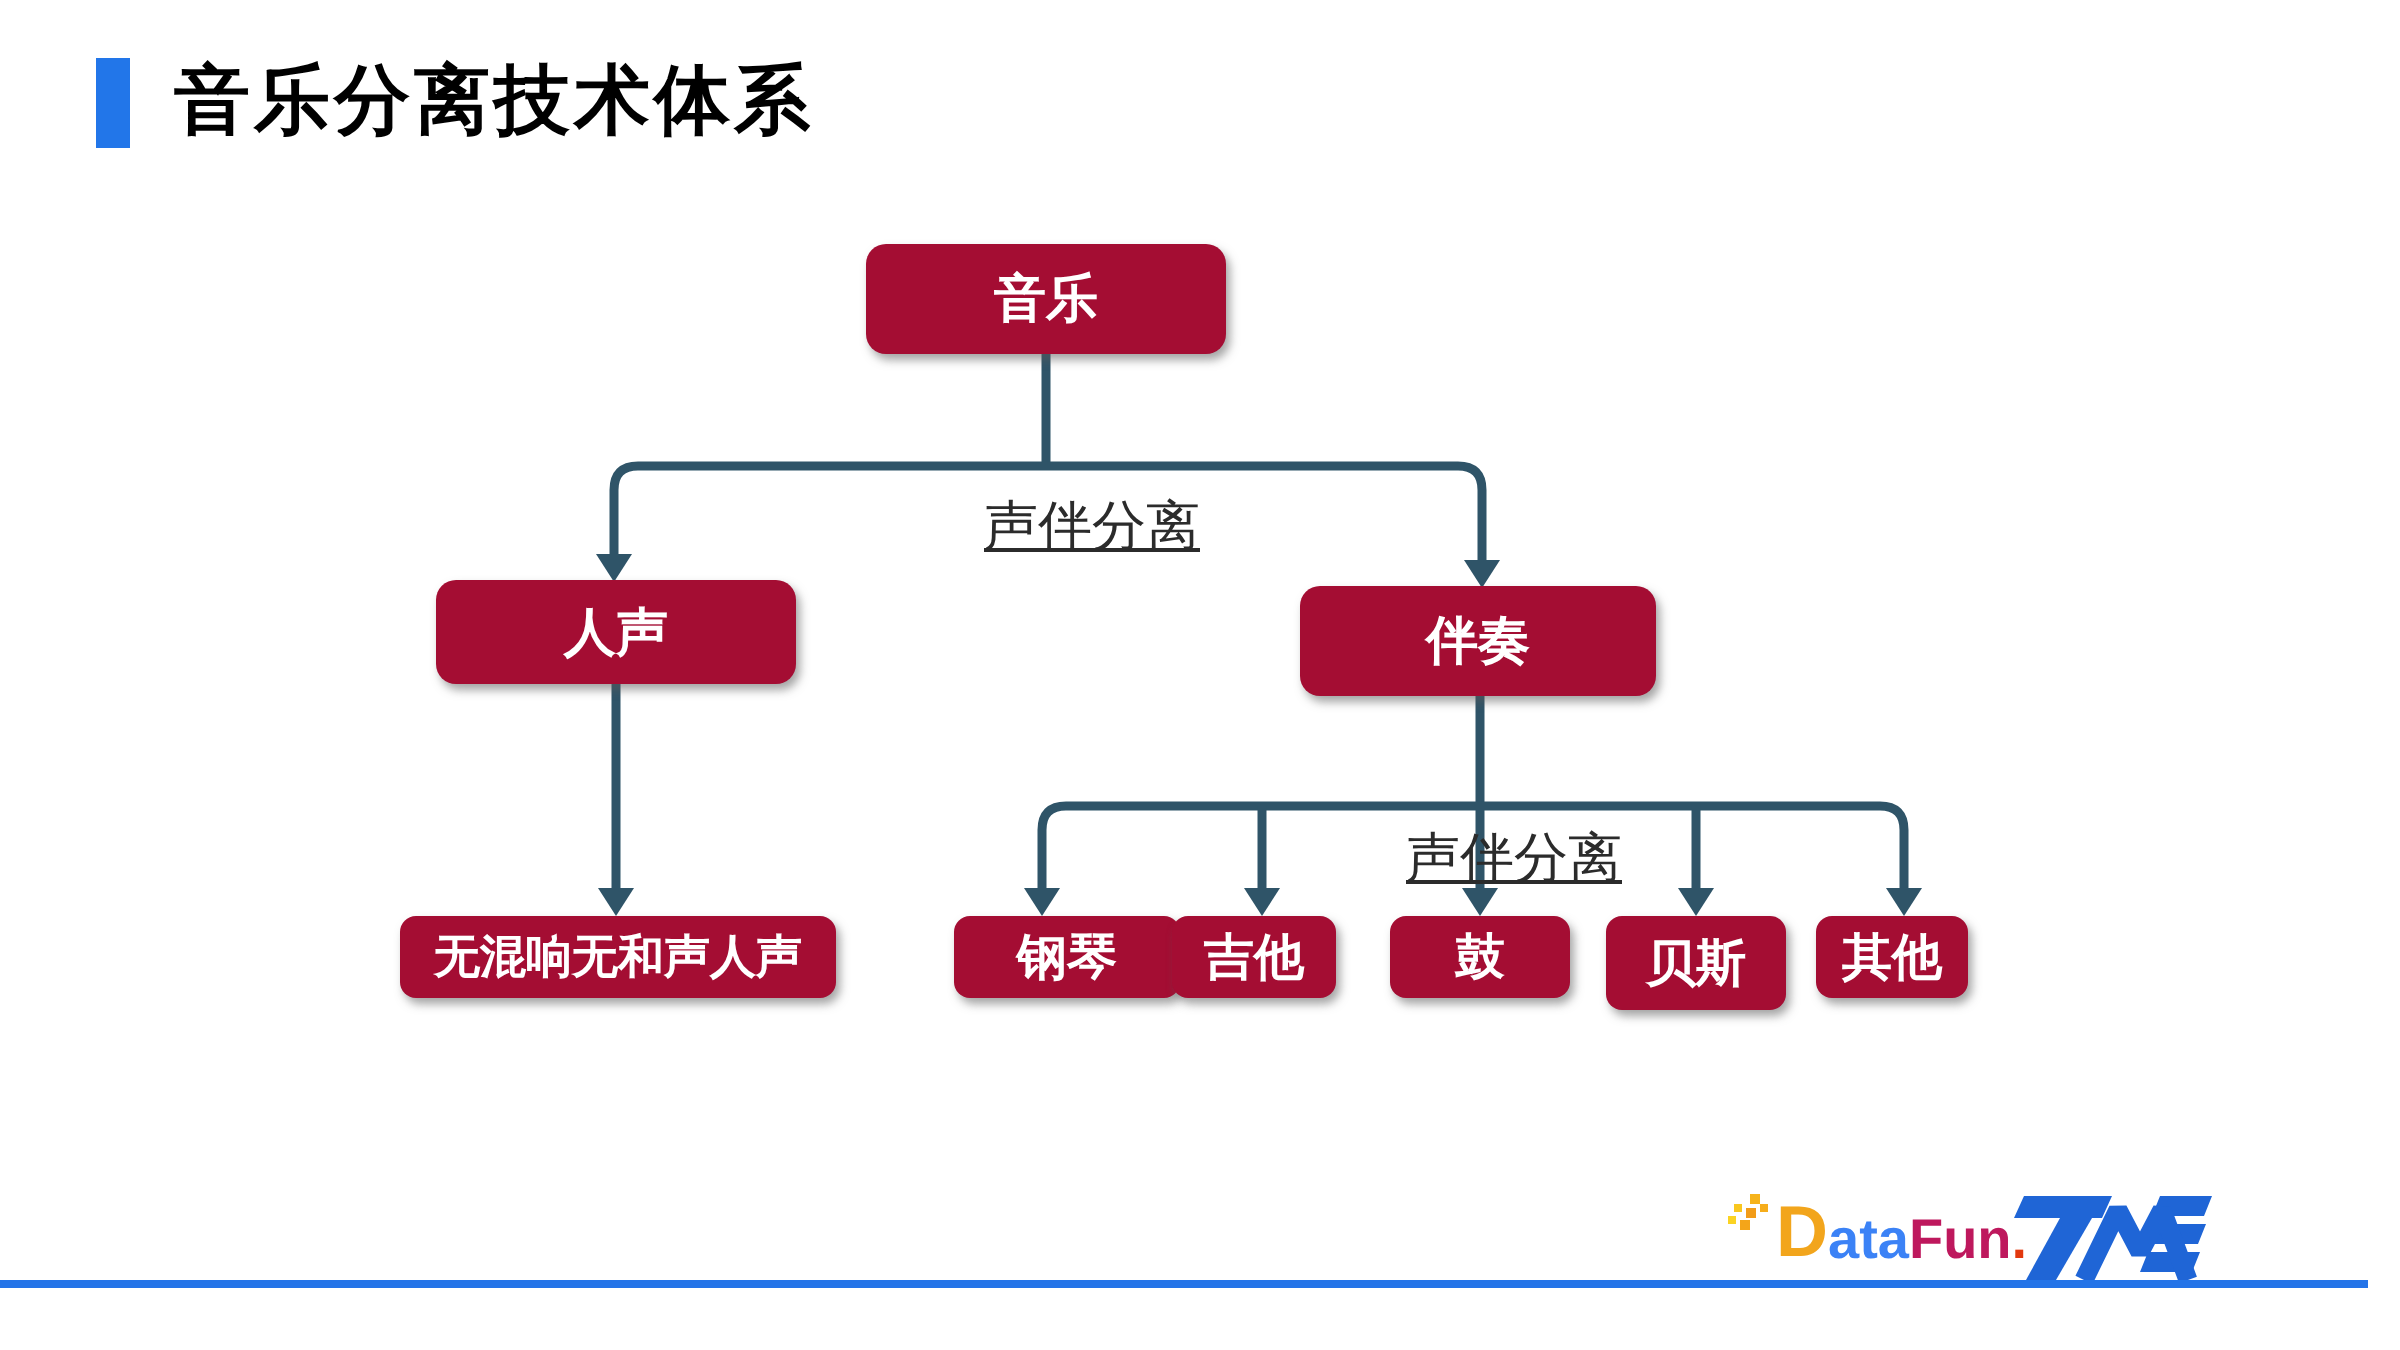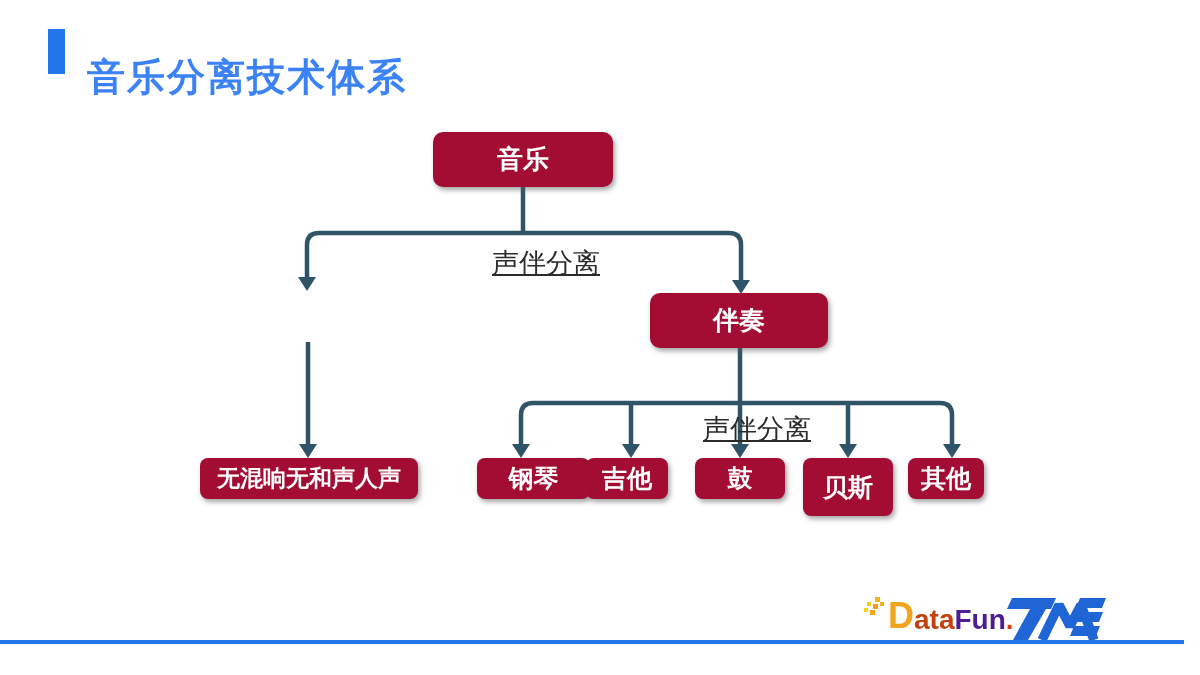--- a/index.html
+++ b/index.html
@@ -6,21 +6,21 @@
   .stage{
     position:relative;width:1200px;height:675px;overflow:hidden;background:#ffffff;
     font-family:"Liberation Sans","DejaVu Sans",sans-serif;
   }
   
   .title-bar{
     position:absolute;left:48px;top:29px;width:17px;height:45px;background:#2276E9;
   }
   .slide-title{
     position:absolute;left:87px;top:26px;height:50px;line-height:50px;
-    font-size:38px;font-weight:900;color:#3b82f6;letter-spacing:2px;white-space:nowrap;margin-top:26px;
+    font-size:38px;font-weight:900;color:#000000;letter-spacing:2px;white-space:nowrap;
   }
   
   .node{
     position:absolute;background:#A40D33;color:#ffffff;font-weight:bold;
     display:flex;align-items:center;justify-content:center;white-space:nowrap;
     border-radius:10px;box-shadow:2px 3px 5px rgba(90,90,90,0.55);
   }
   .node-lg{font-size:26px;}
   .node-sm{font-size:25px;border-radius:8px;}
   .node-wide{font-size:23px;border-radius:8px;}
@@ -30,22 +30,22 @@
   }
   
   .connectors{position:absolute;left:0;top:0;pointer-events:none;}
   
   .bottom-line{position:absolute;left:0;top:640px;width:1184px;height:4px;background:#2474E8;}
   .datafun{
     position:absolute;left:888px;top:596px;height:38px;display:flex;align-items:flex-end;
     font-weight:bold;white-space:nowrap;line-height:1;
   }
   .datafun .d{font-size:36px;color:#F2A51C;}
-  .datafun .ata{font-size:28px;color:#c2410c;}
-  .datafun .fun{font-size:28px;color:#4c1d95;}
+  .datafun .ata{font-size:28px;color:#3b82f6;}
+  .datafun .fun{font-size:28px;color:#be185d;}
   .datafun .dot{font-size:28px;color:#E2380E;}
   .datafun-dots{position:absolute;left:864px;top:597px;}
   .tme-logo{position:absolute;left:1006px;top:598px;}
 </style>
 </head>
 <body>
 
 <div class="stage">
 
   <div class="title-bar"></div>
@@ -74,27 +74,28 @@
       <polygon points="622,444 640,444 631,458"></polygon>
       <polygon points="731,444 749,444 740,458"></polygon>
       <polygon points="839,444 857,444 848,458"></polygon>
       <polygon points="943,444 961,444 952,458"></polygon>
     </g>
   </svg>
 
   <div class="edge-label" style="left:481px;top:245px;width:130px;">声伴分离</div>
   <div class="edge-label" style="left:690px;top:411px;width:134px;">声伴分离</div>
 
-  <div class="node node-lg" style="left:433px;top:132px;width:180px;height:55px;">音乐</div>
+  <div class="node node-lg" style="left:433px;top:122px;width:180px;height:55px;">音乐</div>
+  <div class="node node-lg" style="left:218px;top:290px;width:180px;height:52px;">人声</div>
   <div class="node node-wide" style="left:200px;top:458px;width:218px;height:41px;">无混响无和声人声</div>
   <div class="node node-lg" style="left:650px;top:293px;width:178px;height:55px;">伴奏</div>
   <div class="node node-sm" style="left:477px;top:458px;width:113px;height:41px;text-align:center;">钢琴</div>
   <div class="node node-sm" style="left:586px;top:458px;width:82px;height:41px;">吉他</div>
   <div class="node node-sm" style="left:695px;top:458px;width:90px;height:41px;">鼓</div>
-  <div class="node node-sm" style="left:803px;top:458px;width:90px;height:58px;">贝斯</div>
+  <div class="node node-sm" style="left:803px;top:458px;width:90px;height:47px;">贝斯</div>
   <div class="node node-sm" style="left:908px;top:458px;width:76px;height:41px;">其他</div>
 
   <div class="bottom-line"></div>
 
   <svg class="datafun-dots" width="26" height="22" viewBox="0 0 26 22">
     <rect x="11" y="0" width="5" height="5" fill="#F6B31B"></rect>
     <rect x="3" y="5" width="4" height="4" fill="#F9C71E"></rect>
     <rect x="9" y="7" width="5" height="5" fill="#F29C18"></rect>
     <rect x="16" y="5" width="4" height="4" fill="#F6AD1B"></rect>
     <rect x="0" y="11" width="4" height="4" fill="#FBD322"></rect>

